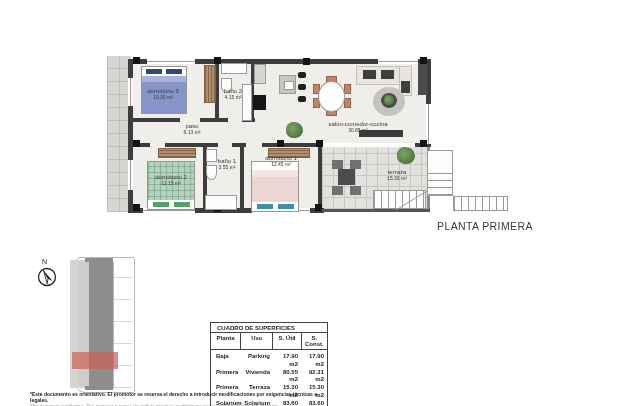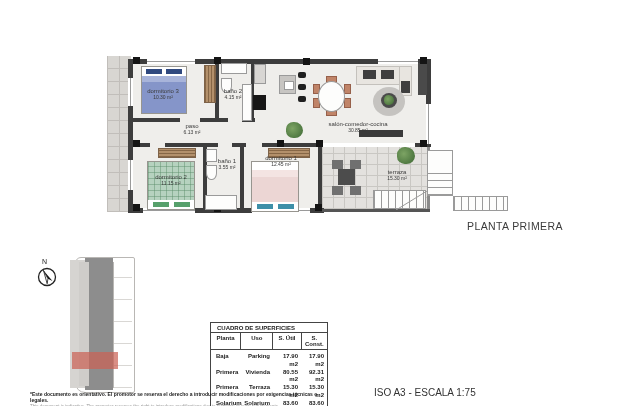--- a/index.html
+++ b/index.html
@@ -211,21 +211,21 @@
     <div class="label" style="left:171px;top:174px;">
       <span class="room-name">dormitorio 2</span>
       <span class="room-area">11.15 m²</span>
     </div>
     <div class="label" style="left:397px;top:169px;">
       <span class="room-name">terraza</span>
       <span class="room-area">15.30 m²</span>
     </div>
   </div>
 
-  <div class="abs" style="left:437px;top:220px;font-size:10.5px;letter-spacing:0.4px;color:#3b3b3b;margin-left:30px;">PLANTA PRIMERA</div>
+  <div class="abs" style="left:437px;top:220px;font-size:10.5px;letter-spacing:0.4px;color:#3b3b3b;">PLANTA PRIMERA</div>
 
   <div class="abs" style="left:36px;top:258px;width:24px;height:36px;">
     <div style="font-size:7px;color:#222;margin-left:6px;">N</div>
     <svg width="22" height="22" style="margin-top:1px;">
       <circle cx="11" cy="11" r="8.5" fill="#fff" stroke="#222" stroke-width="1.3"></circle>
       <g transform="rotate(-28 11 11)">
         <polygon points="11,3.5 14,17 11,13" fill="#111"></polygon>
         <polygon points="11,3.5 8,17 11,13" fill="#fff" stroke="#111" stroke-width="0.7"></polygon>
       </g>
     </svg>
@@ -272,20 +272,19 @@
         <div class="c-planta">Solarium</div>
         <div class="c-uso">Solarium</div>
         <div class="c-util">83.60 m2</div>
         <div class="c-const">83.60 m2</div>
       </div>
     </div>
 
   </div>
 
 
-  <div class="abs" style="left:374px;top:387px;font-size:10px;color:#333;">ISO A3 - ESCALA 1:75</div>
 
   <div class="abs" style="left:30px;top:391px;width:300px;line-height:1.25;">
     <div style="font-size:5px;font-weight:bold;color:#222;">*Este documento es orientativo. El promotor se reserva el derecho a introducir modificaciones por exigencias técnicas o legales.</div>
     <div style="font-size:4.5px;color:#999;">This document is indicative. The promoter reserves the right to introduce modifications due to technical or legal requirements.</div>
   </div>
 
 </div>
 
 </body></html>

